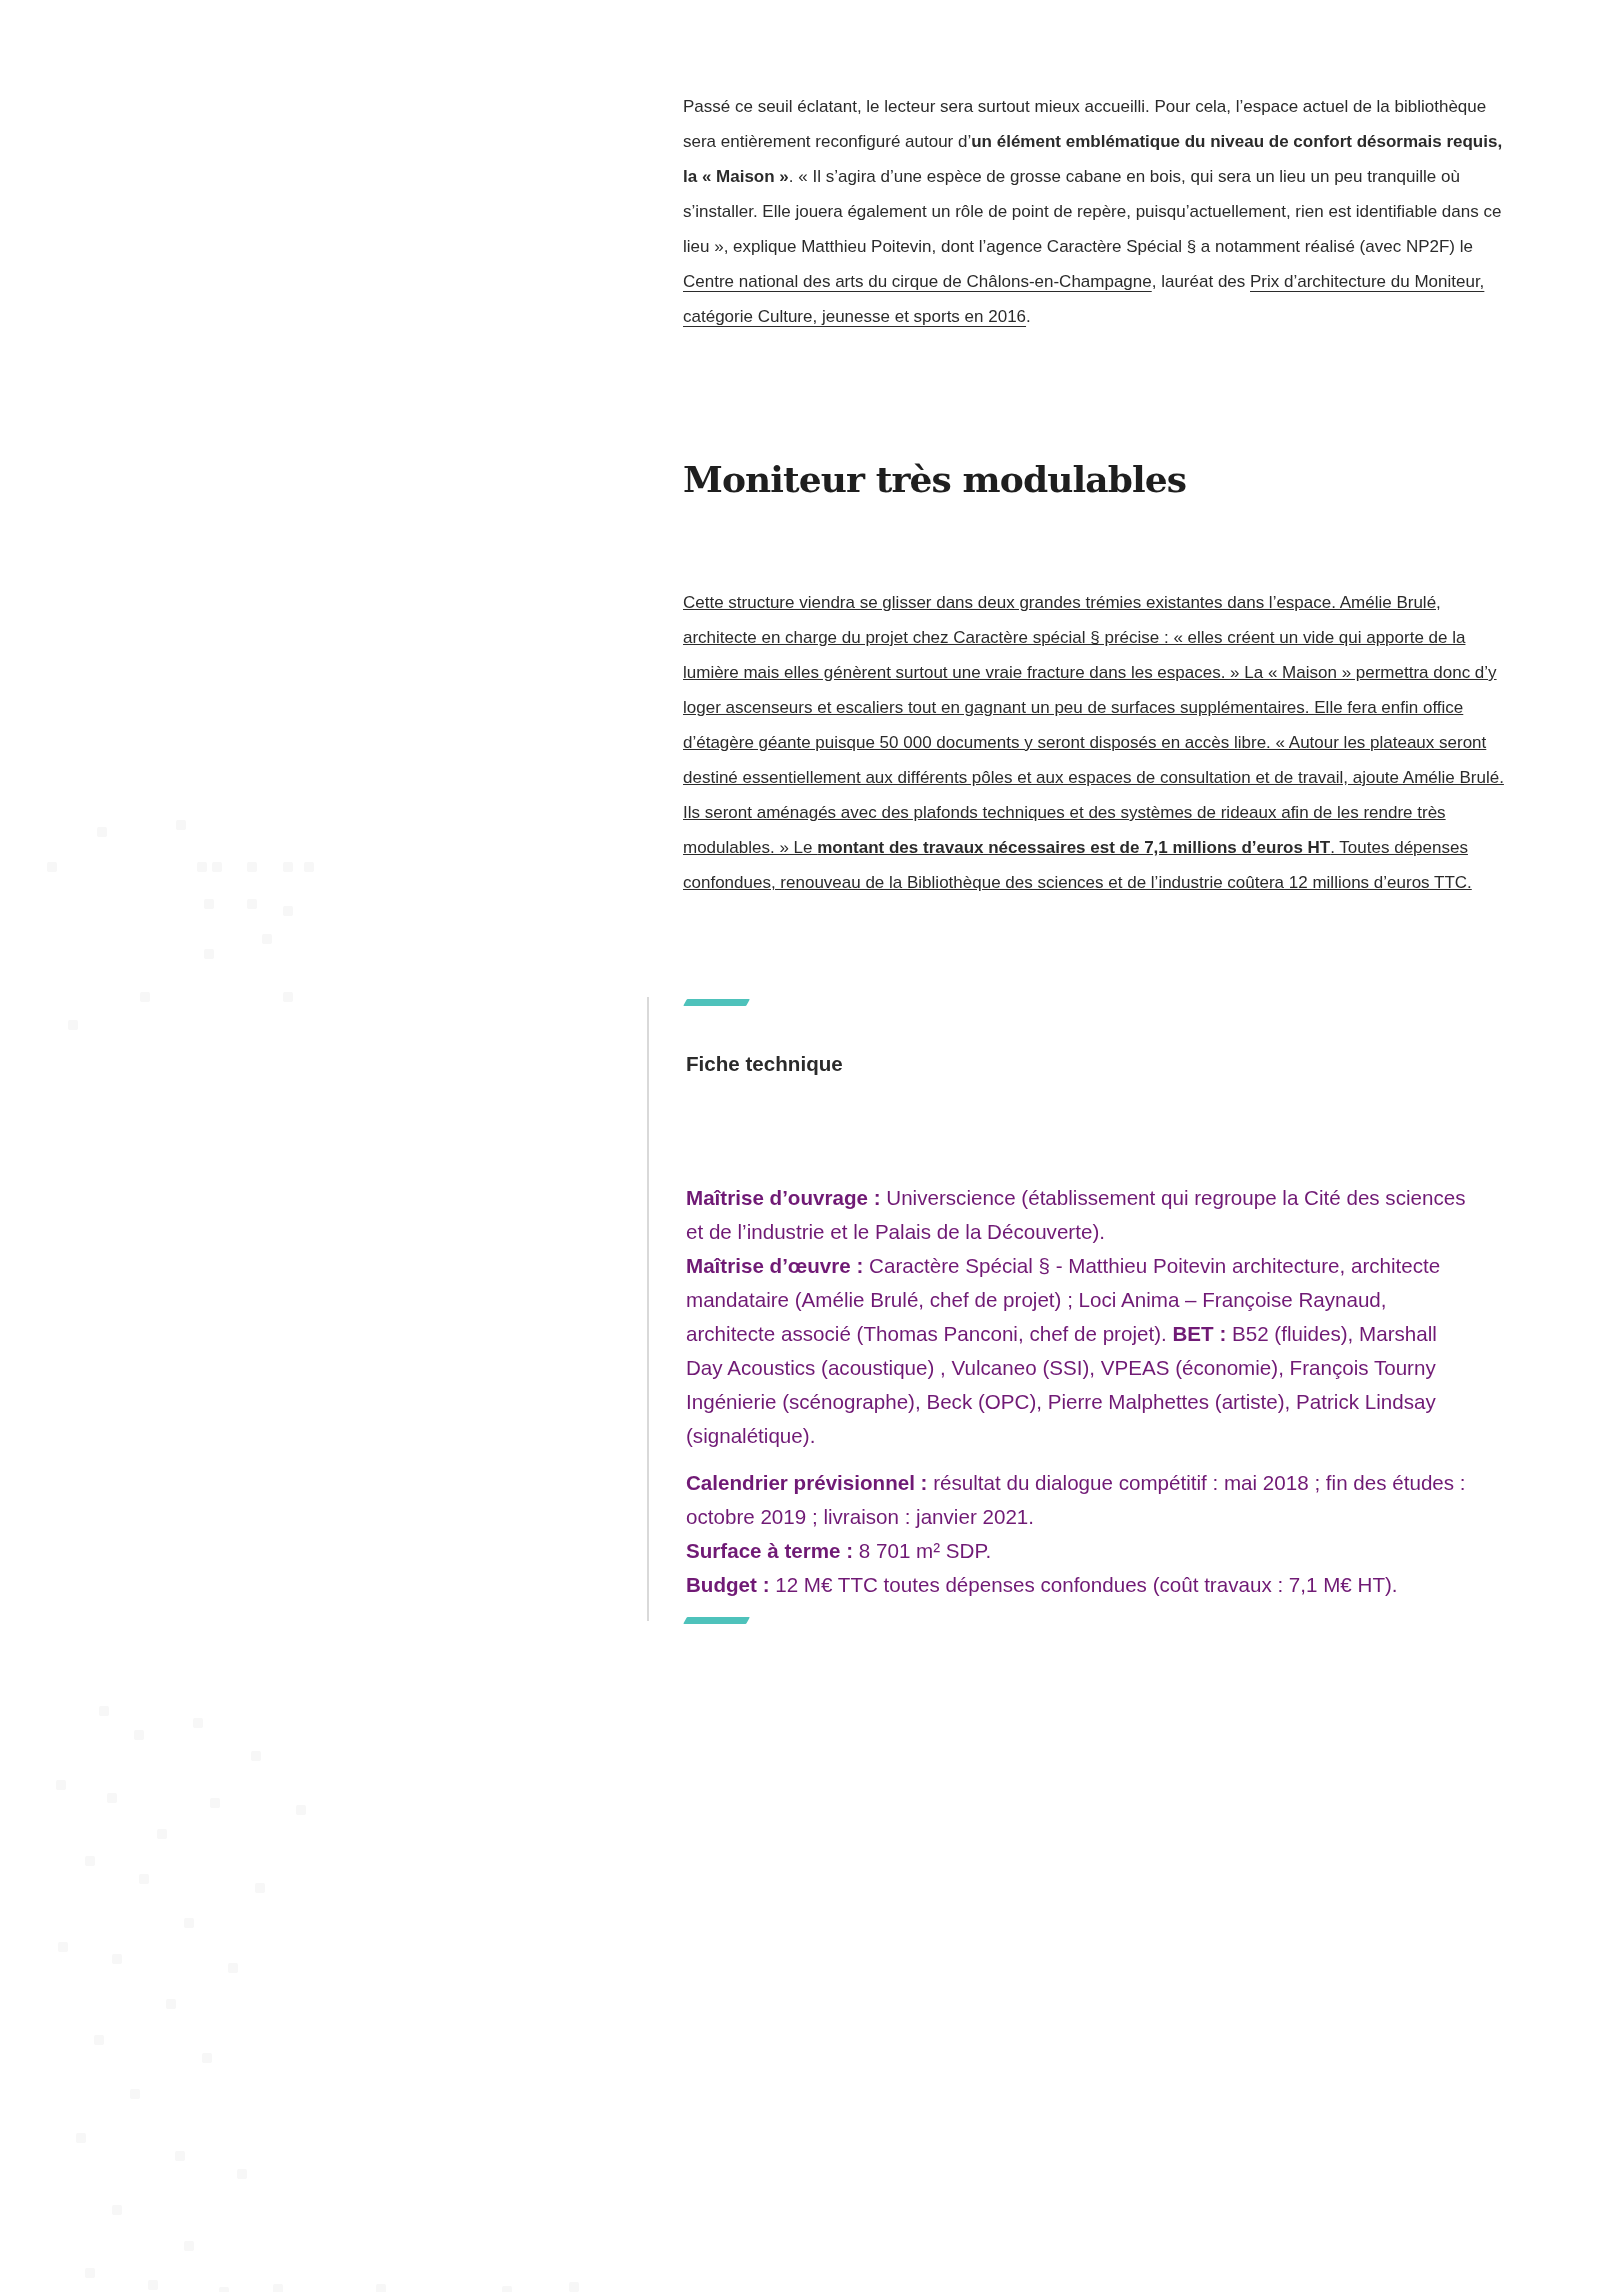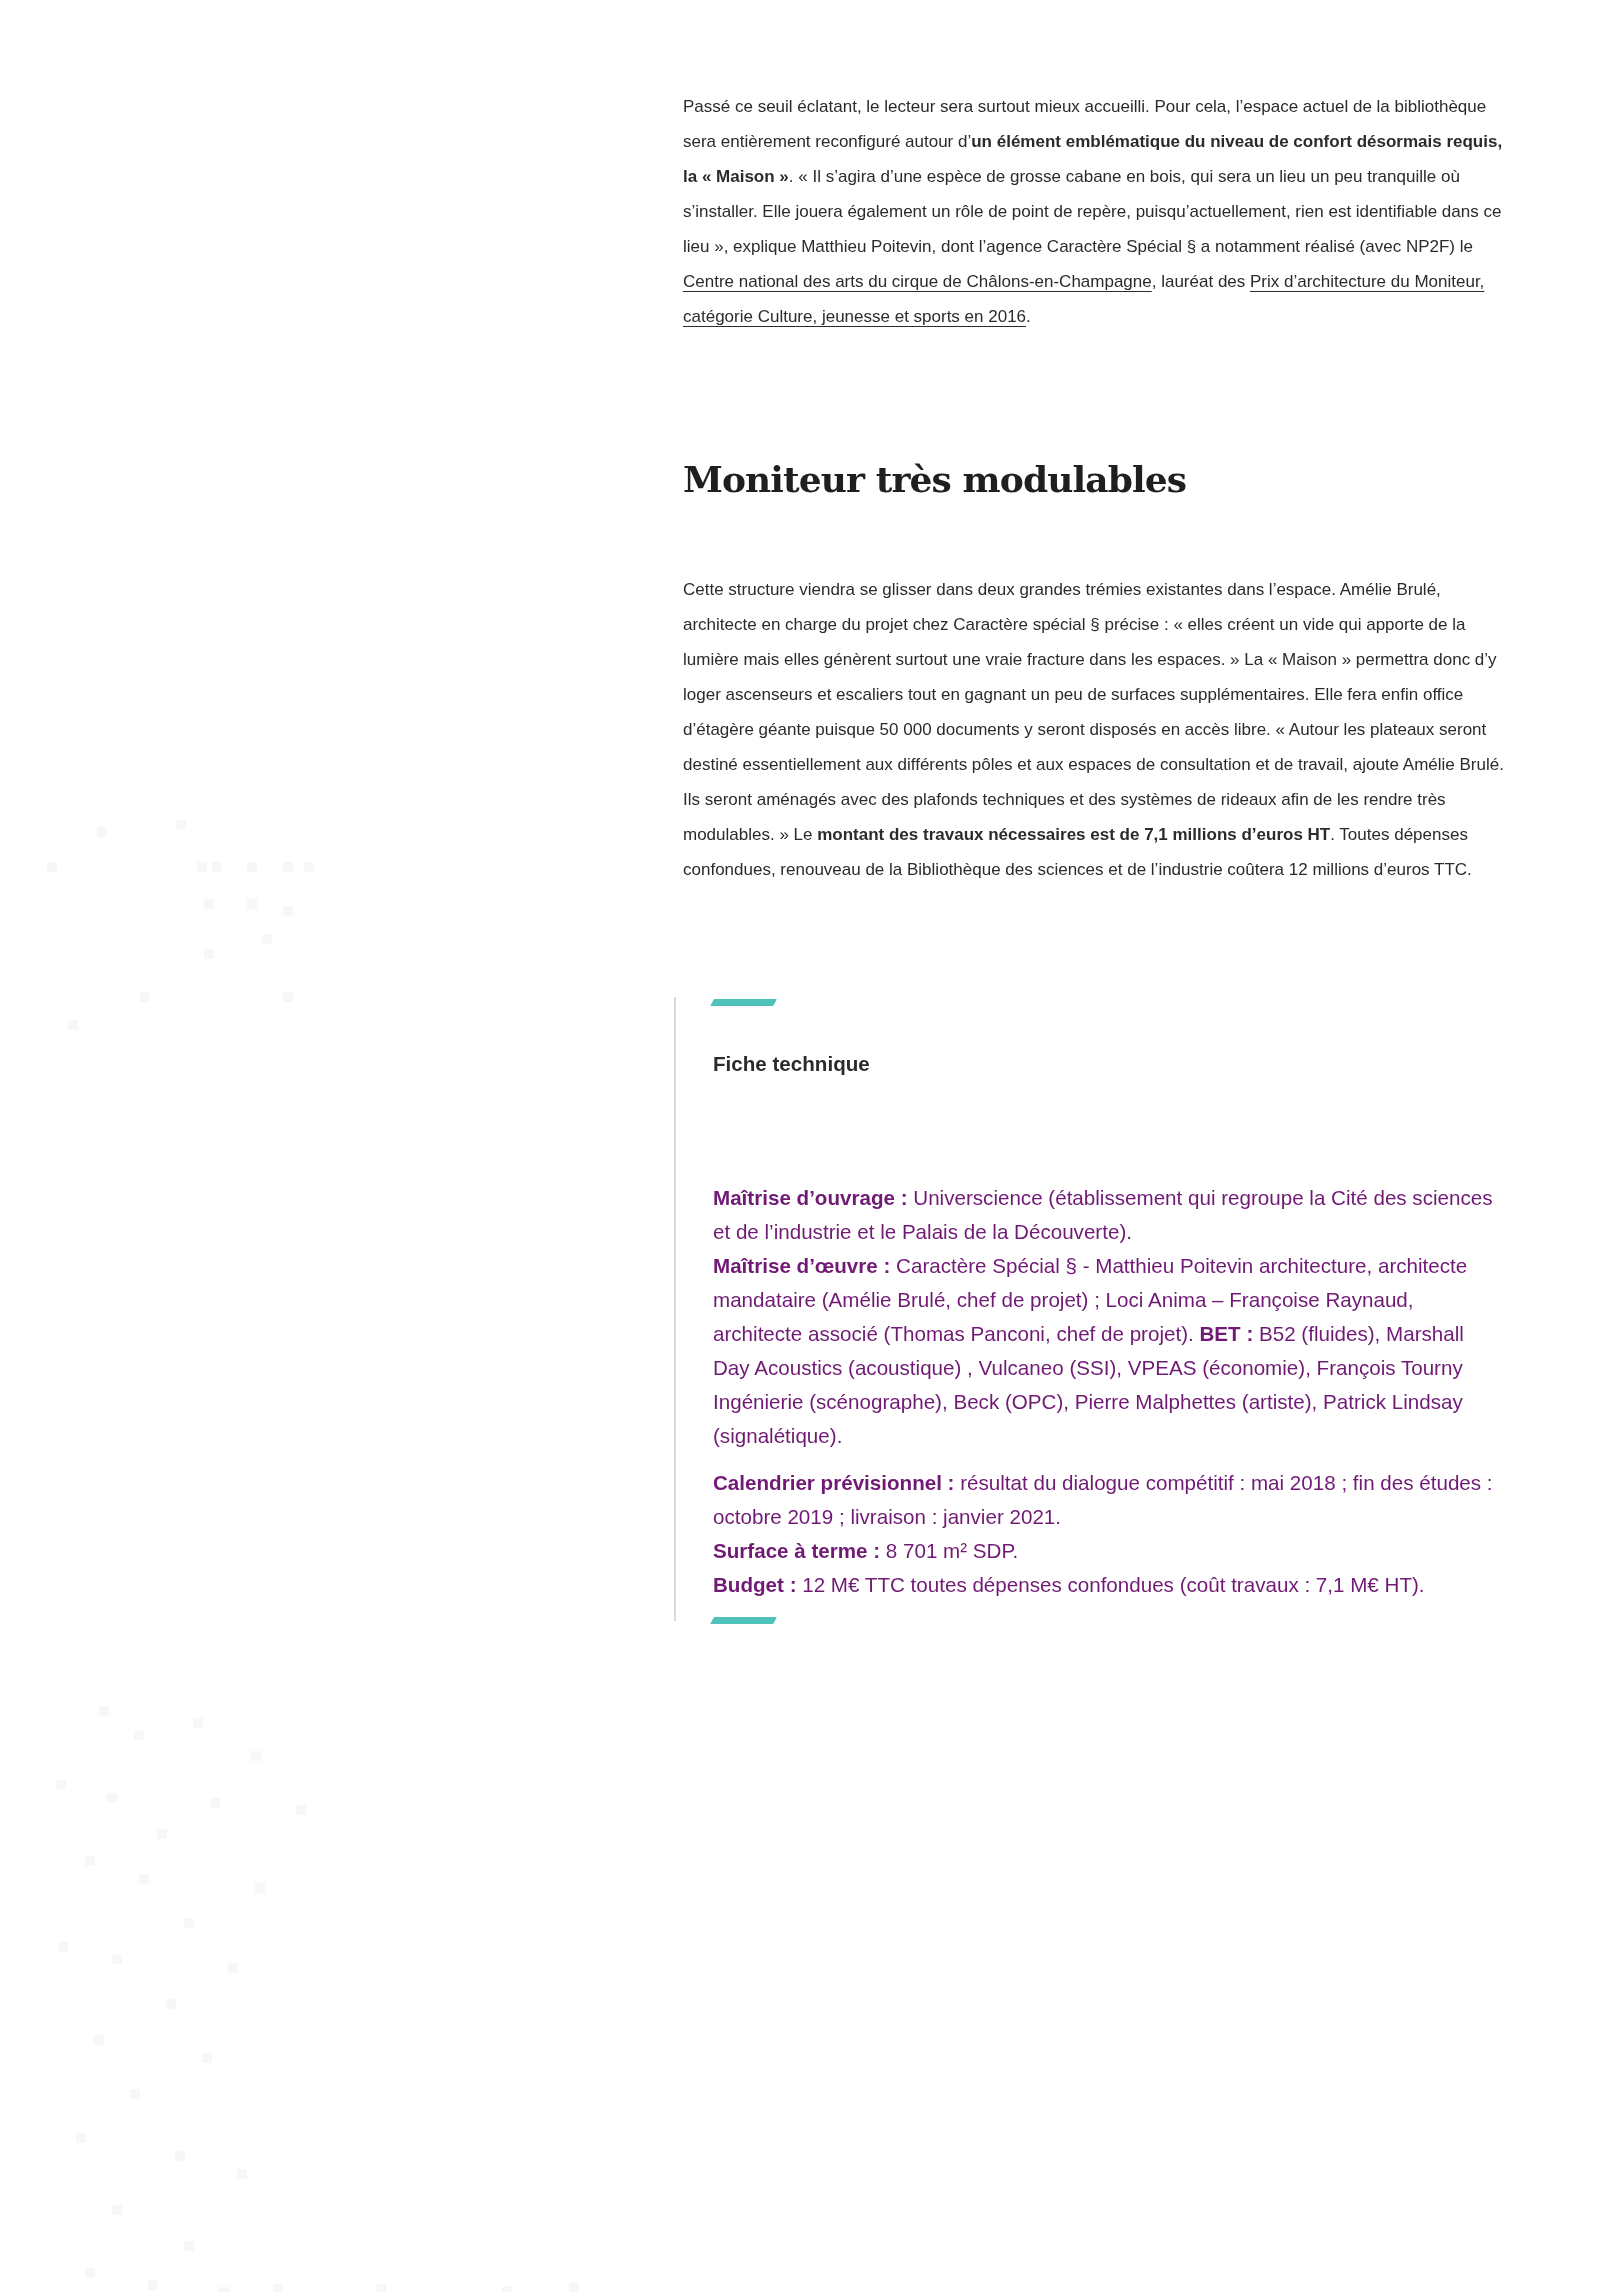--- a/index.html
+++ b/index.html
@@ -20,37 +20,37 @@
   
   .para {
     left: 683px;
     width: 828px;
     font-size: 17px;
     line-height: 35px;
     color: #2b2b2b;
     text-align: left;
   }
   .para-intro { top: 72px; }
-  .para-body  { top: 555px; }
+  .para-body  { top: 568px; text-decoration: underline; }
 
   .section-heading {
     left: 683px;
     top: 428px;
     width: 828px;
     font-family: "DejaVu Serif", serif;
     font-weight: 700;
     font-size: 36px;
     line-height: 43px;
     letter-spacing: -0.9px;
     color: #1f1f1f;
   }
 
   
   .fiche {
-    left: 674px;
+    left: 647px;
     top: 997px;
     width: 830px;
     height: 636px;
   }
   .fiche-rule {
     left: 0; top: 0;
     width: 1.8px; height: 624px;
     background: #d9d9d9;
   }
   .dash {

